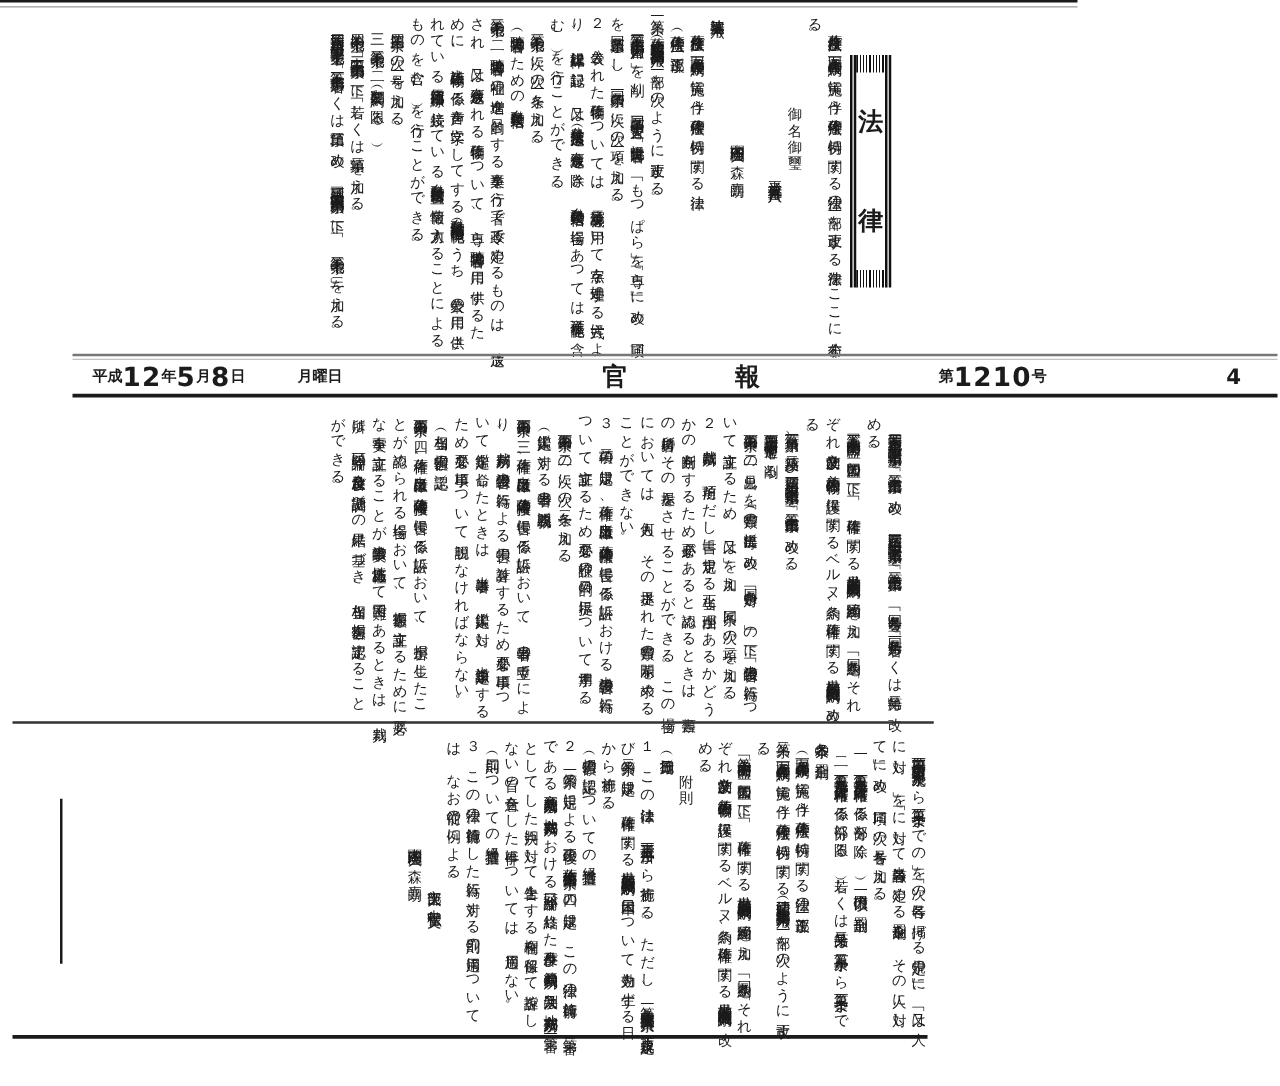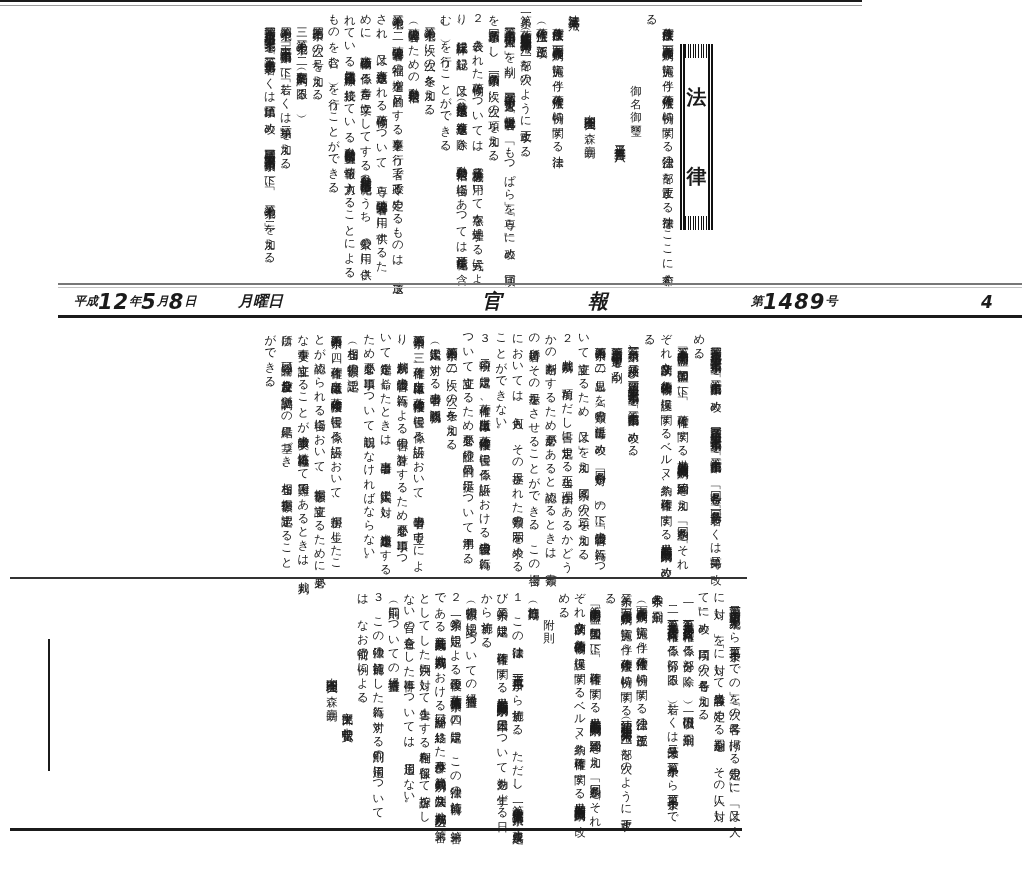--- a/index.html
+++ b/index.html
@@ -16,26 +16,26 @@
   
   .law-box{position:absolute;left:680px;top:44px;width:33px;height:186px;box-sizing:border-box;
            border-left:5px double #111;border-right:5px double #111;
            display:flex;flex-direction:column;background:#fff;}
   .hatch{height:14px;flex:0 0 14px;
          background:repeating-linear-gradient(90deg,#111 0,#111 1px,#fff 1px,#fff 2.6px);}
   .law-box-text{flex:1;display:flex;flex-direction:column;justify-content:space-around;
                 align-items:center;font-size:20px;font-weight:600;}
   
   .band{position:absolute;left:0;top:289px;width:1024px;height:37px;
-        font-family:"DejaVu Sans","Liberation Sans",sans-serif;font-style:italic;}
+        font-family:"DejaVu Sans","Liberation Sans",sans-serif;}
   .band > div{position:absolute;top:0;height:25px;display:flex;align-items:center;}
   .band .k{font-size:12px;font-weight:600;}
   .band .n{font-size:21px;font-weight:600;letter-spacing:1px;}
   #band-date{left:74px;}
-  #band-weekday{left:238px;font-size:15px;font-weight:600;}
+  #band-weekday{left:238px;font-size:12px;font-weight:600;}
   #band-title{left:482px;width:126px;justify-content:space-between;
               font-family:"DejaVu Serif","Liberation Serif",serif;font-size:20px;font-weight:700;}
   #band-issue{left:751px;}
   #band-page{left:981px;font-size:17px;font-weight:600;}
   
   .close-bar{position:absolute;left:36px;top:54px;width:2px;height:132px;background:#1b1b1b;}
 </style>
 </head>
 <body>
 
@@ -86,21 +86,21 @@
       <span class="n">8</span>
       <span class="k">日</span>
     </div>
     <div id="band-weekday">月曜日</div>
     <div id="band-title">
       <span>官</span>
       <span>報</span>
     </div>
     <div id="band-issue">
       <span class="k">第</span>
-      <span class="n">1489</span>
+      <span class="n">1210</span>
       <span class="k">号</span>
     </div>
     <div id="band-page">4</div>
   </div>
 
   <div class="rule" style="left:58px;top:315px;width:964px;height:3px;"></div>
 
   <div class="vsec" id="mid-paragraphs">
       <p style="text-indent: 1em;">第四十九条第一項第一号中「第三十七条第二項」を「第三十七条第三項」に改め、同条第二項第一号中「第三十七条第二項」を「第三十七条第三項」に、「同条各号」を「同条第一号若しくは第二号」に改める。</p>
       <p style="text-indent: 1em;">第五十八条中「国際同盟の加盟国」の下に「、著作権に関する世界知的所有権機関条約の締約国」を加え、「同条約」を「それぞれ文学的及び美術的著作物の保護に関するベルヌ条約、著作権に関する世界知的所有権機関条約」に改める。</p>

